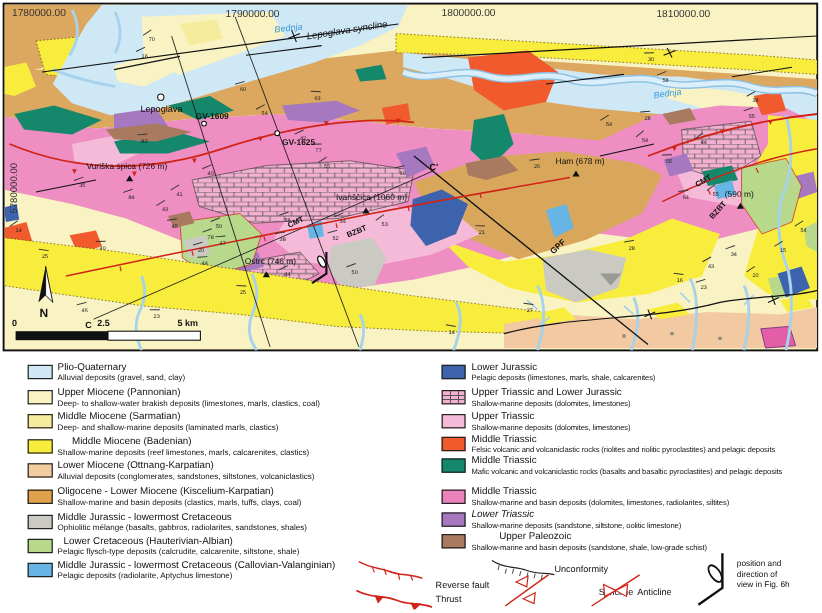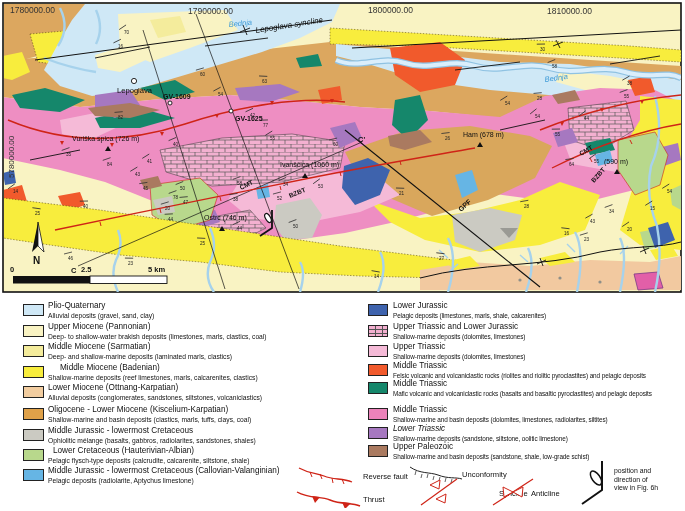--- a/index.html
+++ b/index.html
@@ -535,31 +535,31 @@
       <div class="leg-title" style="position: absolute; left: 393px; top: 0px;">Middle Triassic</div>
       <div class="leg-desc" style="position: absolute; left: 393px; top: 9px;">Shallow-marine and basin deposits (dolomites, limestones, radiolarites, siltites)</div>
     </div>
     <div class="legend-item" style="top: 424.5px; left: 0px;">
       <div class="leg-chip" style="left: 368px; top: 2px; width: 20px; background: rgb(166, 120, 192);"></div>
       <div class="leg-title" style="position: absolute; left: 393px; top: 0px; font-style: italic;">Lower Triassic</div>
       <div class="leg-desc" style="position: absolute; left: 393px; top: 9px;">Shallow-marine deposits (sandstone, siltstone, oolitic limestone)</div>
     </div>
     <div class="legend-item" style="top: 443px; left: 0px;">
       <div class="leg-chip" style="left: 368px; top: 2px; width: 20px; background: rgb(170, 122, 96);"></div>
-      <div class="leg-title" style="position: absolute; left: 393px; top: 0px; text-align: center;">Upper Paleozoic</div>
+      <div class="leg-title" style="position: absolute; left: 416px; top: 0px; text-align: center;">Upper Paleozoic</div>
       <div class="leg-desc" style="position: absolute; left: 393px; top: 9px;">Shallow-marine and basin deposits (sandstone, shale, low-grade schist)</div>
     </div>
   </div>
 
 <div>
   <svg style="position:absolute;left:296px;top:460px;" width="64" height="24">
     <path d="M3,8 C14,14 20,13 28,16 C38,20 46,18 56,22" fill="none" stroke="#cf2417" stroke-width="1.3"></path>
     <path d="M14,12 l2,5 M24,14 l2,5 M36,18 l1,5 M46,19 l2,5" stroke="#cf2417" stroke-width="1"></path>
   </svg>
-  <div class="sym-label" style="left:363px;top:472px;">Reverse fault</div>
+  <div class="sym-label" style="left:363px;top:483px;">Reverse fault</div>
 
   <svg style="position:absolute;left:294px;top:482px;" width="70" height="26">
     <path d="M3,10 C16,17 26,14 36,18 C48,23 58,20 66,24" fill="none" stroke="#cf2417" stroke-width="1.4"></path>
     <path d="M18,14 l8,1 l-5,6 z M48,20 l9,1 l-6,6 z" fill="#cf2417"></path>
   </svg>
   <div class="sym-label" style="left:363px;top:495px;">Thrust</div>
 
   <svg style="position:absolute;left:406px;top:458px;" width="60" height="26">
     <path d="M4,9 C14,16 24,14 32,17 C42,21 50,19 56,21" fill="none" stroke="#222" stroke-width="1"></path>
     <path d="M10,13 l-1,4 M16,16 l-1,4 M22,16 l-1,4 M28,18 l-1,4 M34,19 l-1,4 M40,20 l-1,4 M46,21 l-1,4" stroke="#222" stroke-width="0.7"></path>

